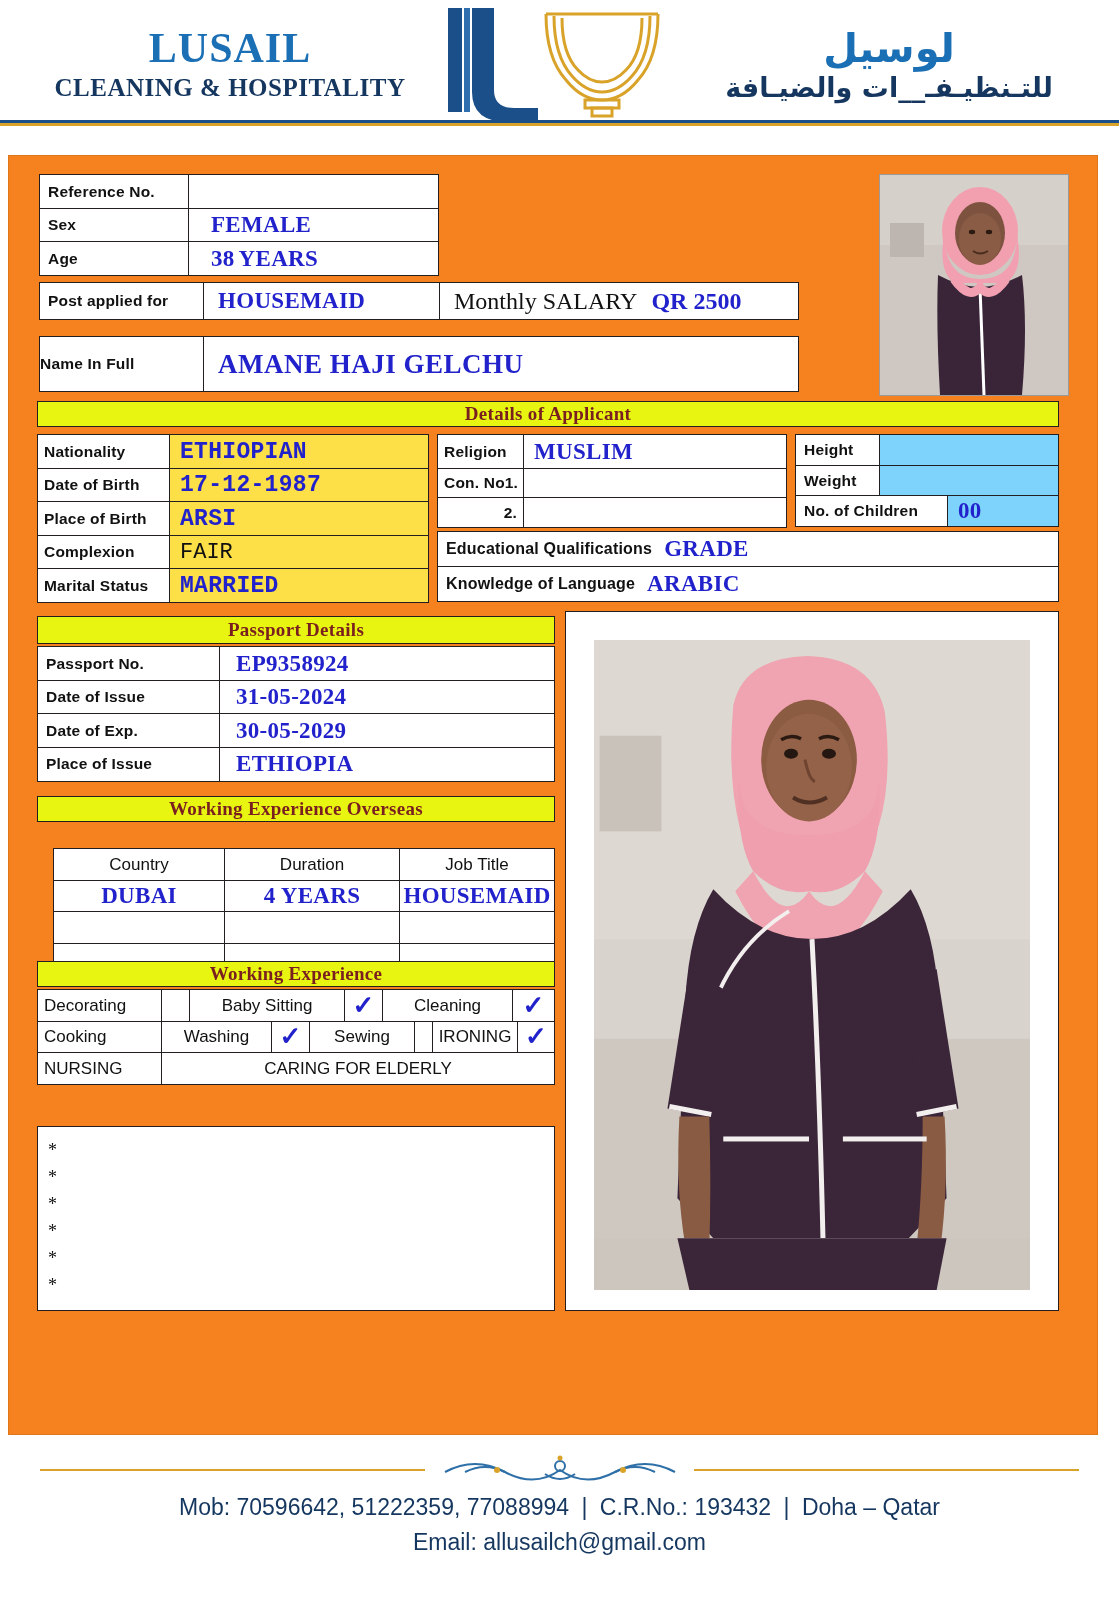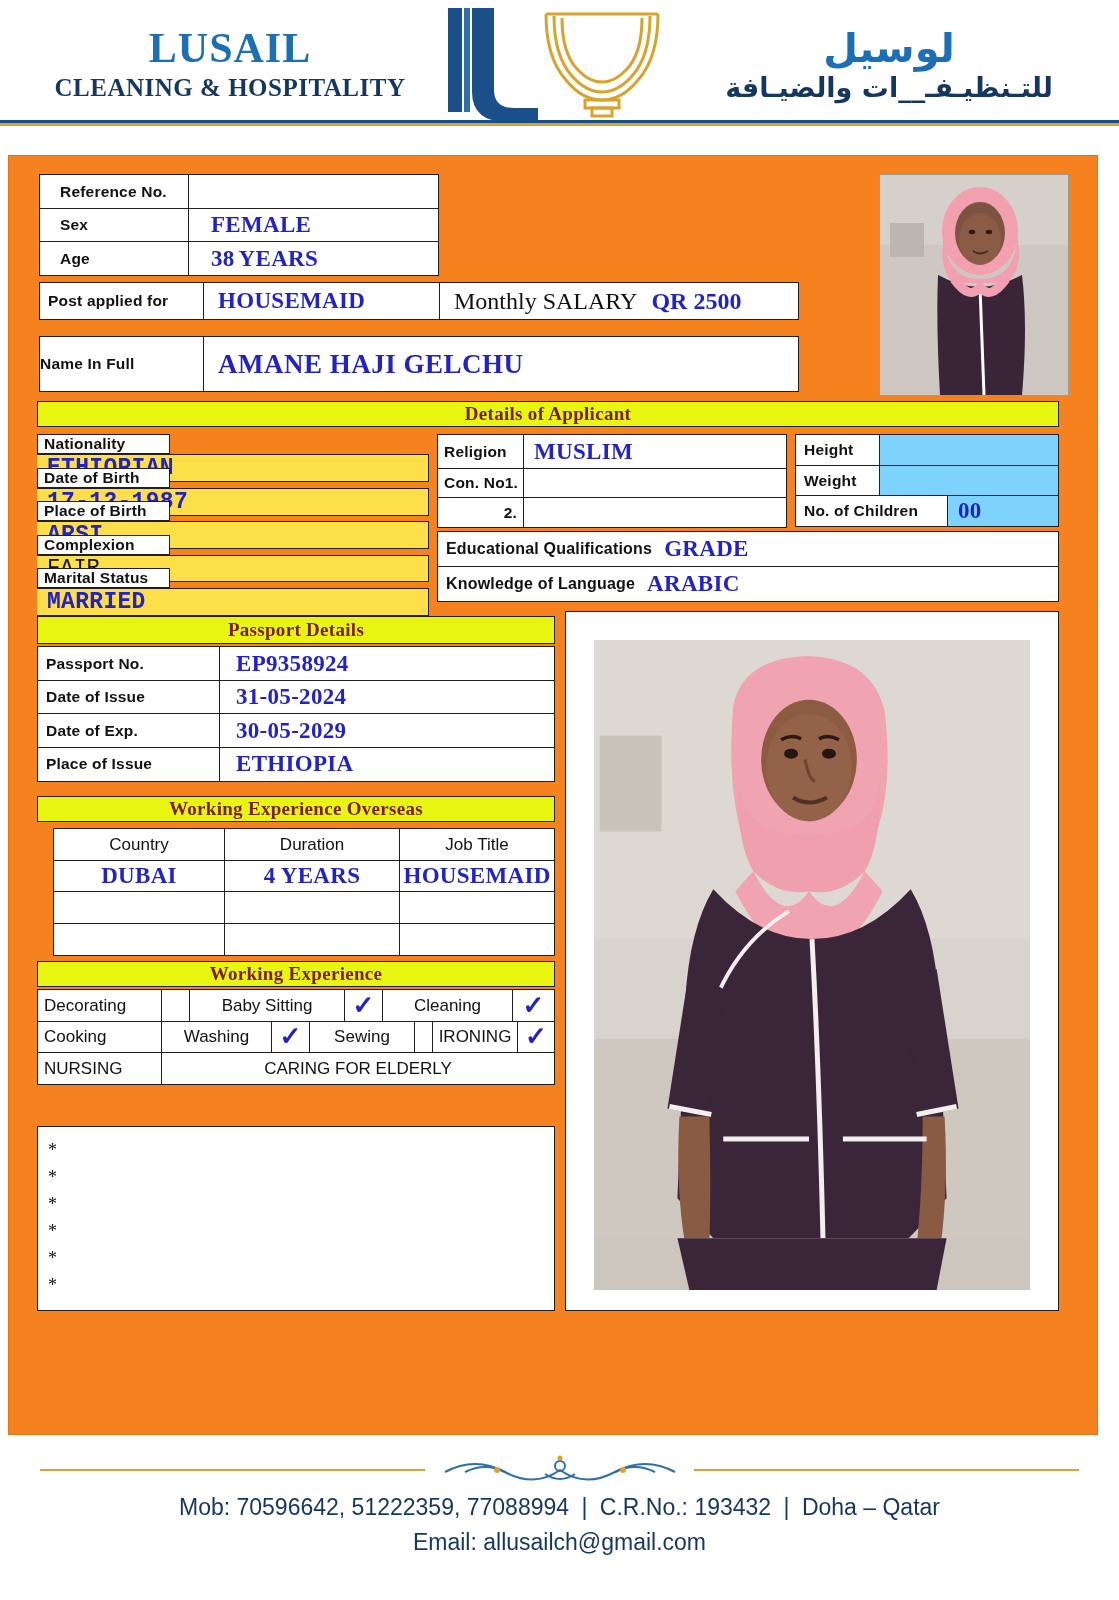--- a/index.html
+++ b/index.html
@@ -108,21 +108,21 @@
   }
   .val-black {
     font-family: "Liberation Serif", serif;
     font-size: 22px;
     color: #111111;
   }
 
   
   .topgrid { position: absolute; left: 30px; top: 18px; width: 400px; }
   .row3 { display: flex; height: 35px; }
-  .row3 .k { width: 150px; border: 1.5px solid #231f20; display: flex; align-items: center; padding-left: 20px; background: #fff; }
+  .row3 .k { width: 150px; border: 1.5px solid #231f20; display: flex; align-items: center; padding-left: 8px; background: #fff; }
   .row3 .v { flex: 1; border: 1.5px solid #231f20; border-left: none; display: flex; align-items: center; padding-left: 22px; background: #fff; }
   .row3 + .row3 { margin-top: -1.5px; }
 
   .postrow { position: absolute; left: 30px; top: 126px; display: flex; height: 38px; }
   .postrow .k { width: 165px; border: 1.5px solid #231f20; display: flex; align-items: center; padding-left: 8px; background: #fff; }
   .postrow .v { width: 240px; border: 1.5px solid #231f20; border-left: none; display: flex; align-items: center; padding-left: 14px; background: #fff; }
   .salbox { position: absolute; left: 430px; top: 126px; width: 360px; height: 38px; border: 1.5px solid #231f20; background:#fff; display:flex; align-items:center; padding-left:14px; }
   .sal-lbl { font-family: "Liberation Serif", serif; font-size: 24px; color:#111; }
   .sal-val { font-family: "Liberation Serif", serif; font-size: 24px; color:#2222cc; font-weight: bold; margin-left: 14px; }
 
@@ -151,21 +151,21 @@
     color: #7a1f1f;
     letter-spacing: 0.3px;
     display: flex; align-items: center; justify-content: center;
   }
   .ybar-details {
     position: absolute; left: 28px; top: 245px; width: 1022px; height: 26px;
   }
 
   
   .nat { position: absolute; left: 28px; top: 278px; width: 392px; }
-  .nat .r { display: flex; height: 35px; margin-top: -1.5px; flex-direction: column; }
+  .nat .r { display: flex; height: 35px; margin-top: -1.5px; }
   .nat .r:first-child { margin-top: 0; }
   .nat .k { width: 133px; border: 1.5px solid #231f20; background:#fff; display:flex; align-items:center; padding-left:6px; }
   .nat .v { flex:1; border: 1.5px solid #231f20; border-left:none; background:#fde047; display:flex; align-items:center; padding-left:10px;font-family:Liberation Mono, monospace; }
 
   .relig { position: absolute; left: 428px; top: 278px; width: 350px; }
   .relig .r { display:flex; margin-top:-1.5px; }
   .relig .r:first-child { margin-top: 0; }
   .relig .k { width: 87px; border:1.5px solid #231f20; background:#fff; display:flex; align-items:center; padding-left:6px; }
   .relig .k.right { justify-content: flex-end; padding-right: 6px; padding-left: 0; }
   .relig .v { flex:1; border:1.5px solid #231f20; border-left:none; background:#fff; display:flex; align-items:center; padding-left:10px; }
@@ -185,21 +185,21 @@
   
   .ybar-pass { position: absolute; left: 28px; top: 460px; width: 518px; height: 28px; }
   .pass { position: absolute; left: 28px; top: 490px; width: 518px; }
   .pass .r { display:flex; height:35px; margin-top:-1.5px; }
   .pass .r:first-child { margin-top: 0; }
   .pass .k { width: 183px; border:1.5px solid #231f20; background:#fff; display:flex; align-items:center; padding-left:8px; }
   .pass .v { flex:1; border:1.5px solid #231f20; border-left:none; background:#fff; display:flex; align-items:center; padding-left:16px; }
 
   
   .ybar-overseas { position: absolute; left: 28px; top: 640px; width: 518px; height: 26px; }
-  .ovs { position: absolute; left: 28px; top: 672px; width: 518px; padding-left: 16px; }
+  .ovs { position: absolute; left: 28px; top: 692px; width: 518px; padding-left: 16px; }
   .ovs .r { display:flex; height:33px; margin-top:-1.5px; }
   .ovs .r:first-child { margin-top:0; }
   .ovs .c { border:1.5px solid #231f20; background:#fff; display:flex; align-items:center; justify-content:center; }
   .ovs .c1 { width: 172px; }
   .ovs .c2 { width: 175px; border-left:none; }
   .ovs .c3 { flex:1; border-left:none; }
   .ovs .hdr { font-family:"Liberation Sans", sans-serif; font-size:17px; color:#111; }
 
   
   .ybar-we { position: absolute; left: 28px; top: 805px; width: 518px; height: 26px; }

